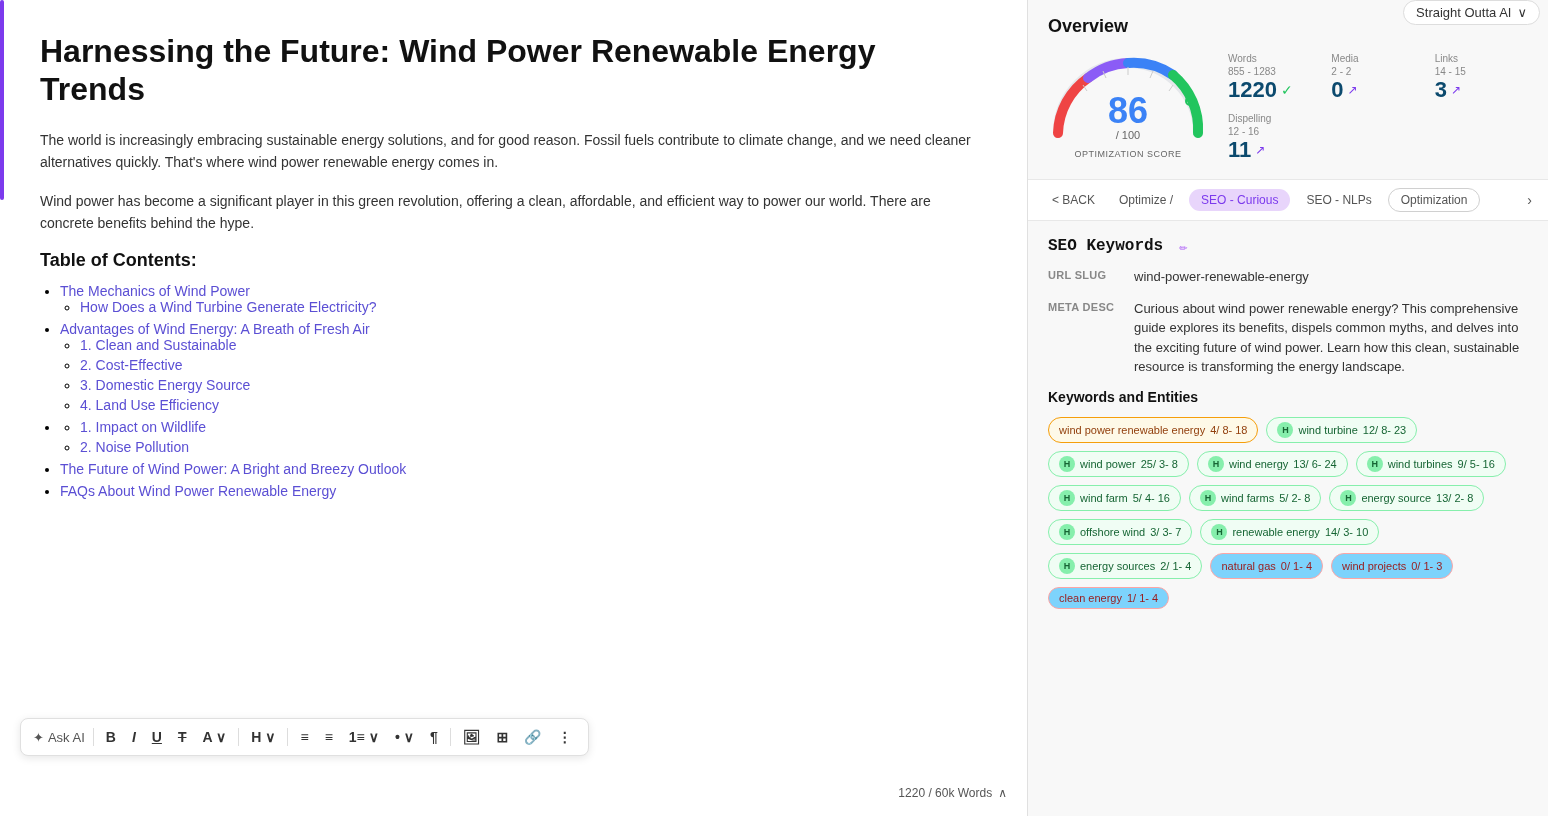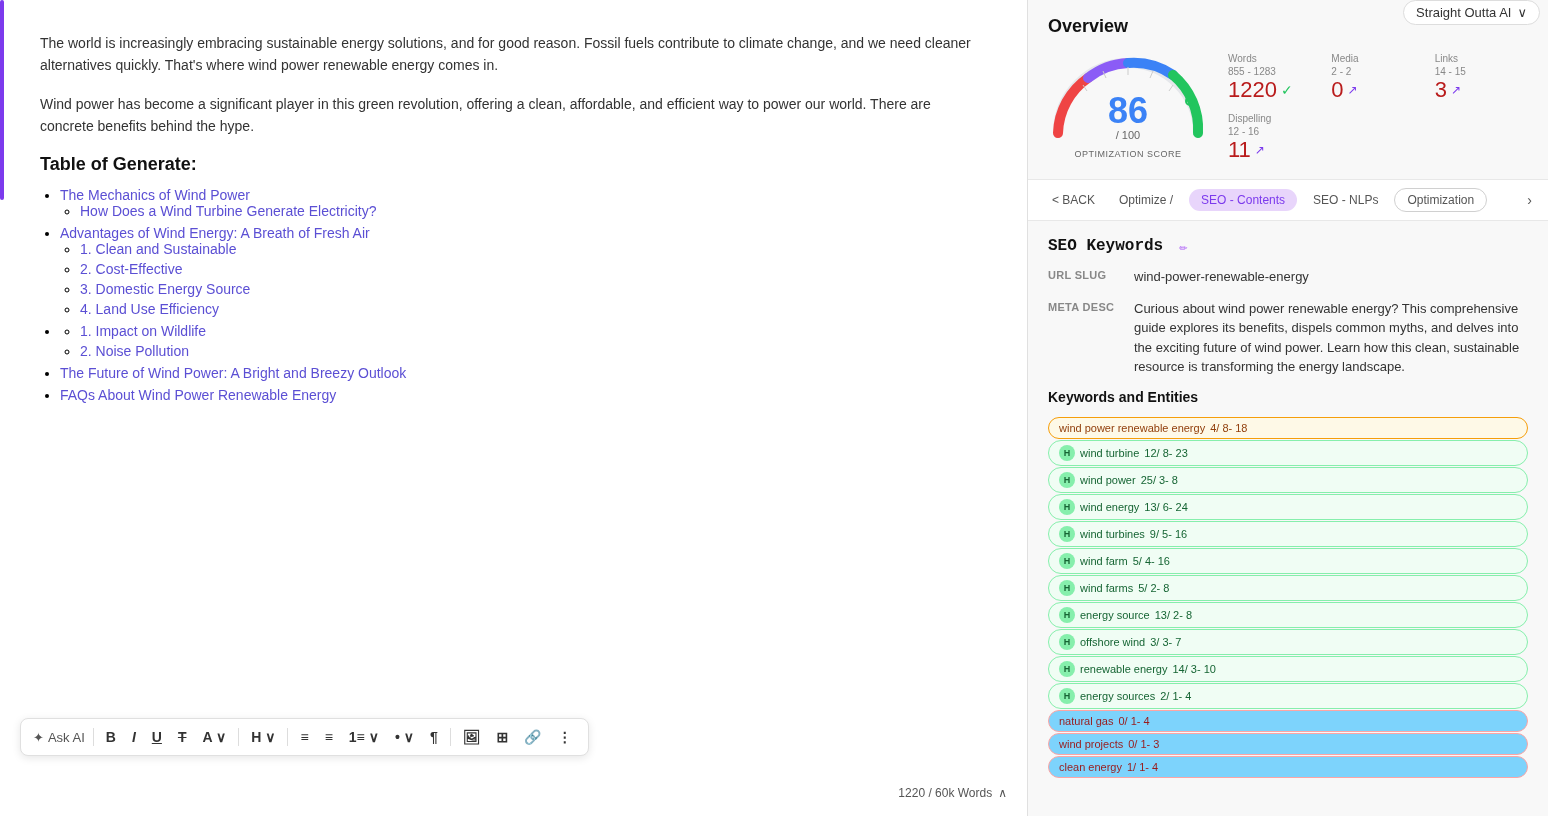--- a/index.html
+++ b/index.html
@@ -219,22 +219,22 @@
     }
 
     .stat-value-row {
       display: flex;
       align-items: center;
       gap: 4px;
     }
 
     .stat-value {
       font-size: 22px;
-      font-weight: 400;
-      color: #b91c1c;
+      font-weight: 700;
+      color: #0c4a6e;
     }
 
     .stat-check {
       color: #22c55e;
       font-size: 14px;
     }
 
     .stat-arrow {
       color: #7c3aed;
       font-size: 12px;
@@ -337,22 +337,21 @@
     .keywords-entities-title {
       font-size: 14px;
       font-weight: 600;
       color: #111;
       margin-bottom: 12px;
     }
 
     .keywords-cloud {
       display: flex;
       flex-wrap: wrap;
-      gap: 1px;
-      flex-direction: column;
+      gap: 8px;
     }
 
     .kw-tag {
       display: flex;
       align-items: center;
       gap: 5px;
       padding: 4px 10px;
       border-radius: 20px;
       font-size: 11px;
       font-weight: 500;
@@ -411,25 +410,26 @@
       gap: 6px;
       cursor: pointer;
     }
   </style>
 </head>
 <body>
 
 <div class="editor-area">
   <div class="scroll-bar"></div>
 
+  <h1 class="editor-title">Harnessing the Future: Wind Power Renewable Energy Trends</h1>
 
   <p class="editor-para">The world is increasingly embracing sustainable energy solutions, and for good reason. Fossil fuels contribute to climate change, and we need cleaner alternatives quickly. That's where wind power renewable energy comes in.</p>
   <p class="editor-para">Wind power has become a significant player in this green revolution, offering a clean, affordable, and efficient way to power our world. There are concrete benefits behind the hype.</p>
 
-  <p class="toc-heading">Table of Generate:</p>
+  <p class="toc-heading">Table of Contents:</p>
 
   <ul class="toc-list">
     <li>
       <a href="#">The Mechanics of Wind Power</a>
       <ul class="toc-sub">
         <li><a href="#">How Does a Wind Turbine Generate Electricity?</a></li>
       </ul>
     </li>
     <li>
       <a href="#">Advantages of Wind Energy: A Breath of Fresh Air</a>
@@ -564,21 +564,21 @@
   </div>
 
   <div class="tabs-row">
     <div class="tab-back">
       <span>&lt; BACK</span>
     </div>
     <div class="tab-item tab-inactive">
       <span>Optimize /</span>
     </div>
     <div class="tab-item tab-active">
-      <span>SEO - Contents</span>
+      <span>SEO - Curious</span>
     </div>
     <div class="tab-item tab-inactive">
       <span>SEO - NLPs</span>
     </div>
     <div class="tab-item tab-inactive-outlined">
       <span>Optimization</span>
     </div>
     <div class="tab-chevron">›</div>
   </div>
 

